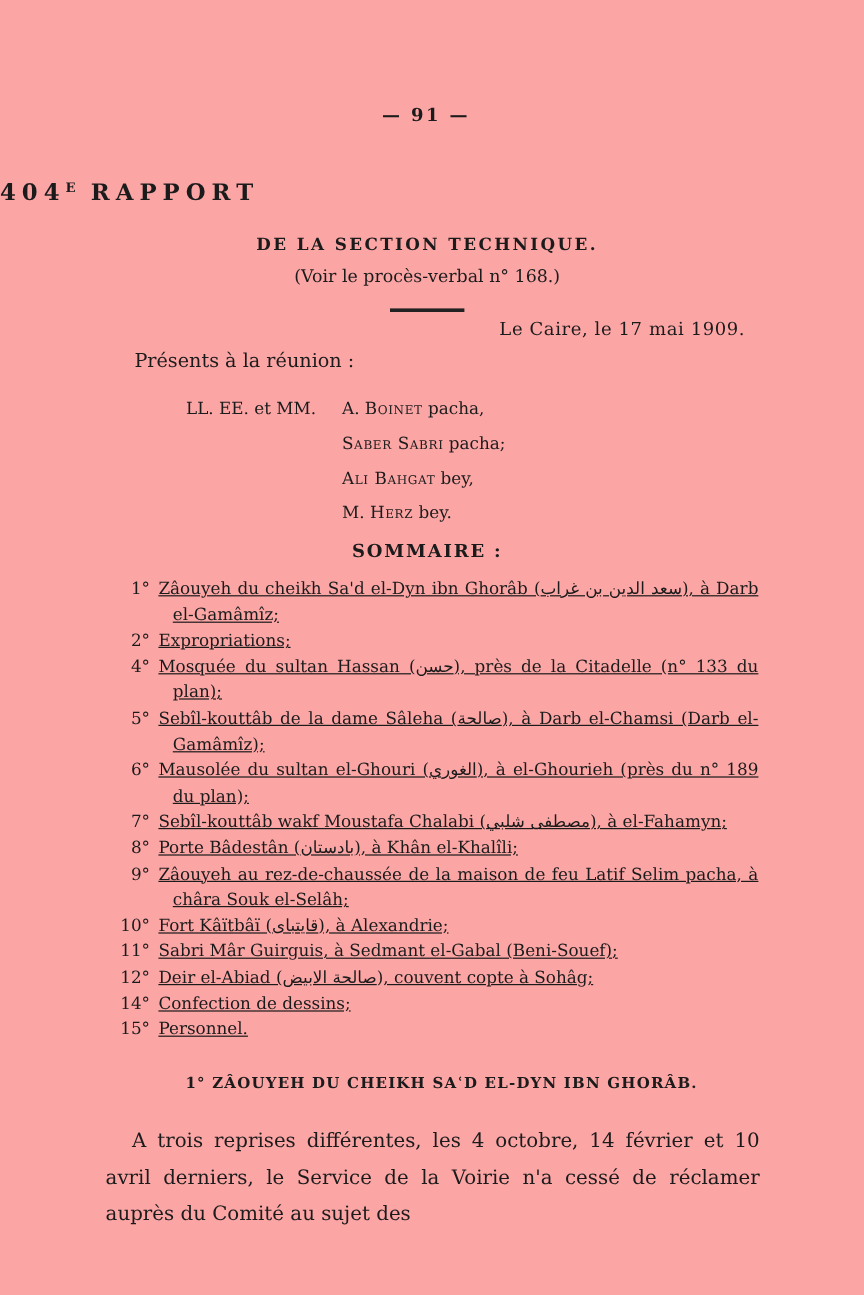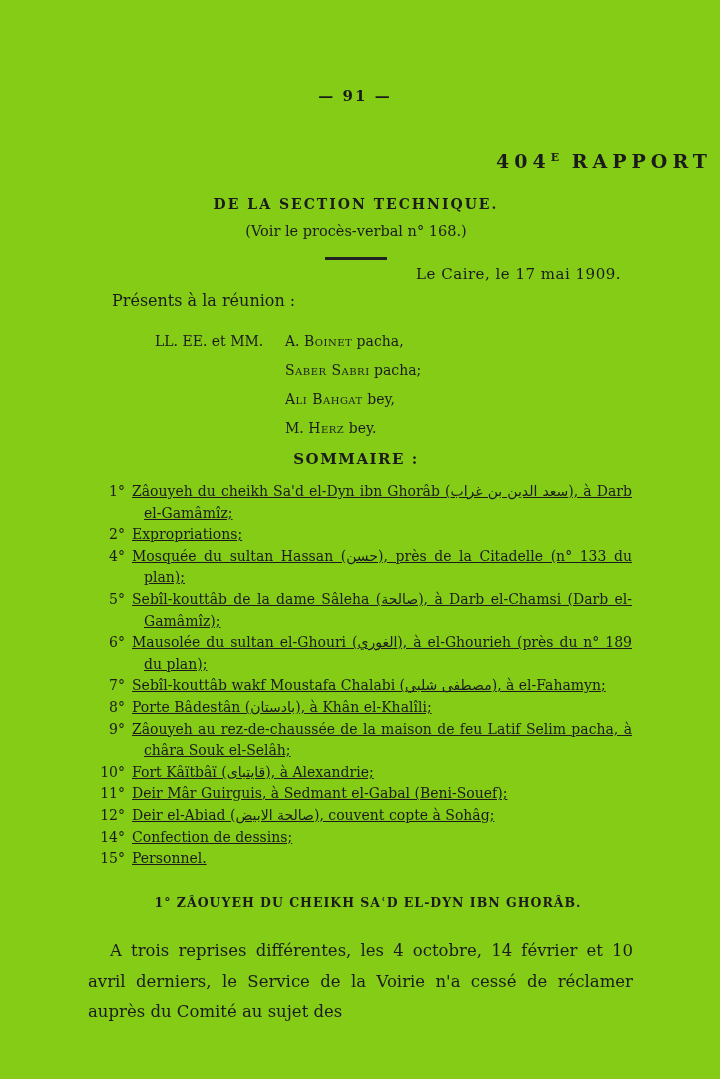--- a/index.html
+++ b/index.html
@@ -6,30 +6,30 @@
   body {
     width: 720px; height: 1079px;
     background: #ffffff;
     font-family: "DejaVu Serif", "DejaVu Sans", serif;
     color: #1b1b1b;
     overflow: hidden;
   }
   .page {
     position: relative;
     width: 720px; height: 1079px;
-    background: #84cc16;
+    background: #fca5a5;
   }
   .pageno {
     position: absolute; top: 87px; left: 0; width: 710px;
     text-align: center; font-size: 15px; font-weight: bold;
     letter-spacing: 2px;
   }
   .title {
     position: absolute; top: 150px; left: 0; width: 712px;
-    text-align: right; font-size: 19px; font-weight: bold;
+    text-align: left; font-size: 19px; font-weight: bold;
     letter-spacing: 5px;
   }
   .title .sup { font-size: 11px; vertical-align: 7px; letter-spacing: 1px; }
   .subtitle {
     position: absolute; top: 196px; left: 0; width: 712px;
     text-align: center; font-size: 14px; font-weight: bold;
     letter-spacing: 2px;
   }
   .reference {
     position: absolute; top: 223px; left: 0; width: 712px;
@@ -117,21 +117,21 @@
   <div class="som-list">
     <div class="som-item"><span class="num">1°</span><span class="txt">Zâouyeh du cheikh Sa'd el-Dyn ibn Ghorâb (سعد الدين بن غراب), à Darb el-Gamâmîz;</span></div>
     <div class="som-item"><span class="num">2°</span><span class="txt">Expropriations;</span></div>
     <div class="som-item"><span class="num">4°</span><span class="txt">Mosquée du sultan Hassan (حسن), près de la Citadelle (n° 133 du plan);</span></div>
     <div class="som-item"><span class="num">5°</span><span class="txt">Sebîl-kouttâb de la dame Sâleha (صالحة), à Darb el-Chamsi (Darb el-Gamâmîz);</span></div>
     <div class="som-item"><span class="num">6°</span><span class="txt">Mausolée du sultan el-Ghouri (الغوري), à el-Ghourieh (près du n° 189 du plan);</span></div>
     <div class="som-item"><span class="num">7°</span><span class="txt">Sebîl-kouttâb wakf Moustafa Chalabi (مصطفى شلبي), à el-Fahamyn;</span></div>
     <div class="som-item"><span class="num">8°</span><span class="txt">Porte Bâdestân (بادستان), à Khân el-Khalîli;</span></div>
     <div class="som-item"><span class="num">9°</span><span class="txt">Zâouyeh au rez-de-chaussée de la maison de feu Latif Selim pacha, à châra Souk el-Selâh;</span></div>
     <div class="som-item"><span class="num">10°</span><span class="txt">Fort Kâïtbâï (قايتباى), à Alexandrie;</span></div>
-    <div class="som-item"><span class="num">11°</span><span class="txt">Deir Mâr Guirguis, à Sedmant el-Gabal (Beni-Souef);</span></div>
+    <div class="som-item"><span class="num">11°</span><span class="txt">Sabri Mâr Guirguis, à Sedmant el-Gabal (Beni-Souef);</span></div>
     <div class="som-item"><span class="num">12°</span><span class="txt">Deir el-Abiad (صالحة الابيض), couvent copte à Sohâg;</span></div>
     <div class="som-item"><span class="num">14°</span><span class="txt">Confection de dessins;</span></div>
     <div class="som-item"><span class="num">15°</span><span class="txt">Personnel.</span></div>
   </div>
 
   <div class="section-heading">1° ZÂOUYEH DU CHEIKH SAʿD EL-DYN IBN GHORÂB.</div>
 
   <div class="body-paragraph">A trois reprises différentes, les 4 octobre, 14 février et 10 avril derniers, le Service de la Voirie n'a cessé de réclamer auprès du Comité au sujet des</div>
 
 </div>

